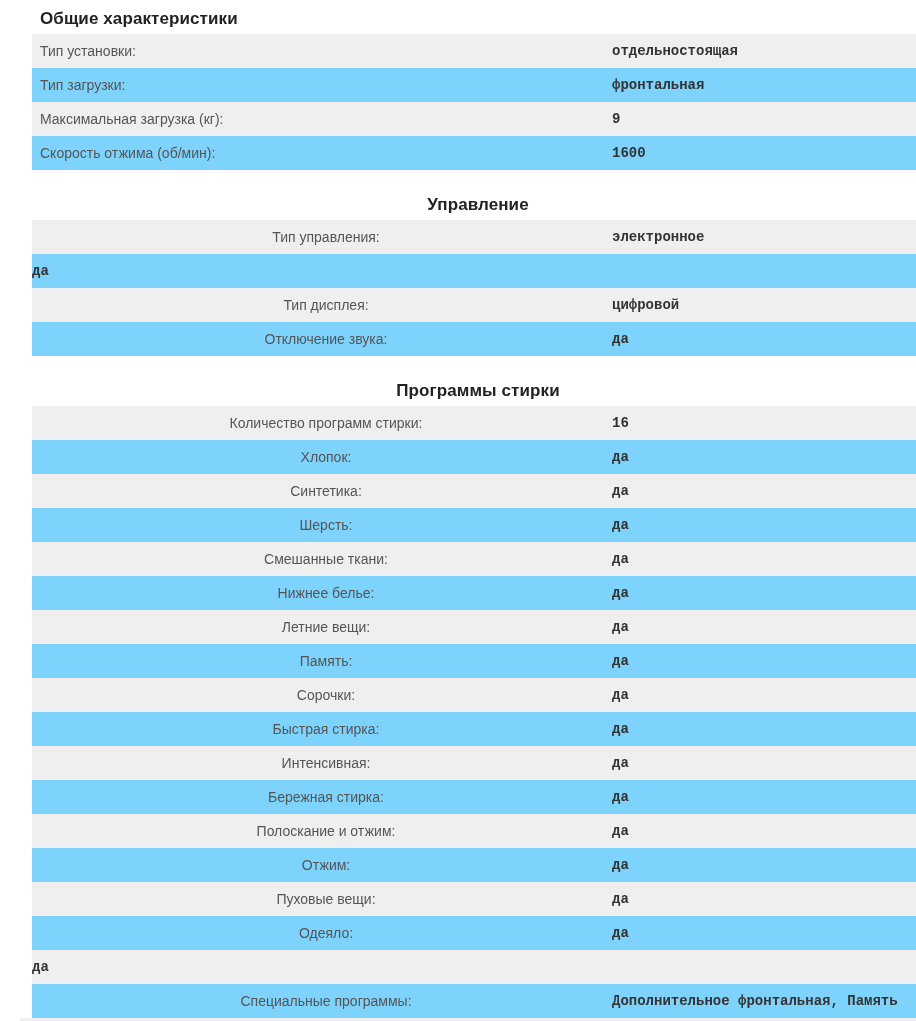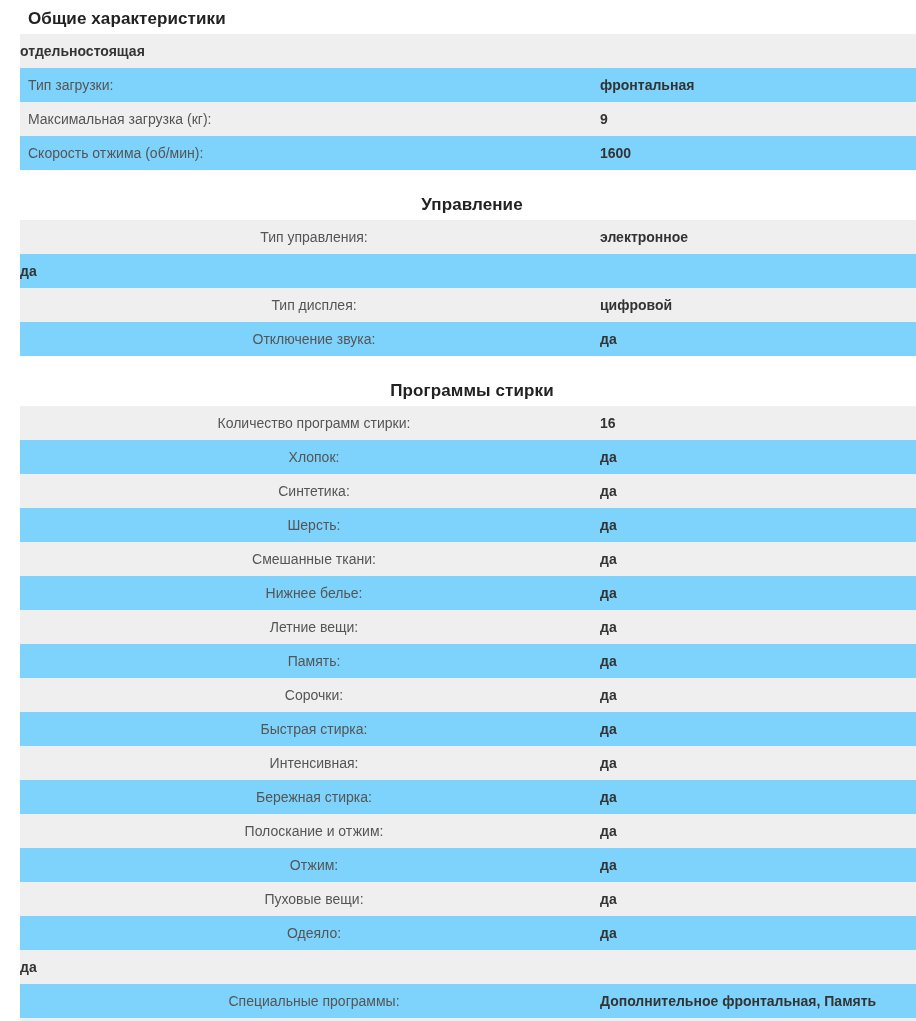--- a/index.html
+++ b/index.html
@@ -9,21 +9,21 @@
     background: #ffffff;
     font-family: "Liberation Sans", sans-serif;
   }
   .page {
     width: 916px;
     height: 1021px;
     padding-top: 8px;
     overflow: hidden;
     background: #ffffff;
   }
-  .spec-section { margin-top: 0; }
+  .spec-section { margin-top: 0; padding-left: 12px; }
   .spec-section:not(:first-child) { margin-top: 24px; text-align: center; }
   .section-title {
     font-size: 17px;
     line-height: 22px;
     font-weight: 700;
     color: #222222;
     margin: 0 0 4px 28px;
     letter-spacing: 0.1px;
   }
   .rows { margin-left: 20px; }
@@ -39,36 +39,38 @@
     color: #555555;
     padding-left: 8px;
     width: 580px;
     flex: 0 0 580px;
     white-space: nowrap;
   }
   .spec-value {
     font-weight: 700;
     color: #333333;
     white-space: nowrap;
+    font-family: Liberation Mono, monospace;
   }
   .cut-row {
     margin-left: 20px;
     height: 3px;
     background: #efefef;
   }
 </style>
 </head>
 <body>
 
 <div class="page">
   <div>
   <section class="spec-section">
     <h2 class="section-title">Общие характеристики</h2>
     <div class="rows">
   <div class="spec-row">
+    <span class="spec-label">Тип установки:</span>
     <span class="spec-value">отдельностоящая</span>
   </div>
 
   <div class="spec-row">
     <span class="spec-label">Тип загрузки:</span>
     <span class="spec-value">фронтальная</span>
   </div>
 
   <div class="spec-row">
     <span class="spec-label">Максимальная загрузка (кг):</span>

